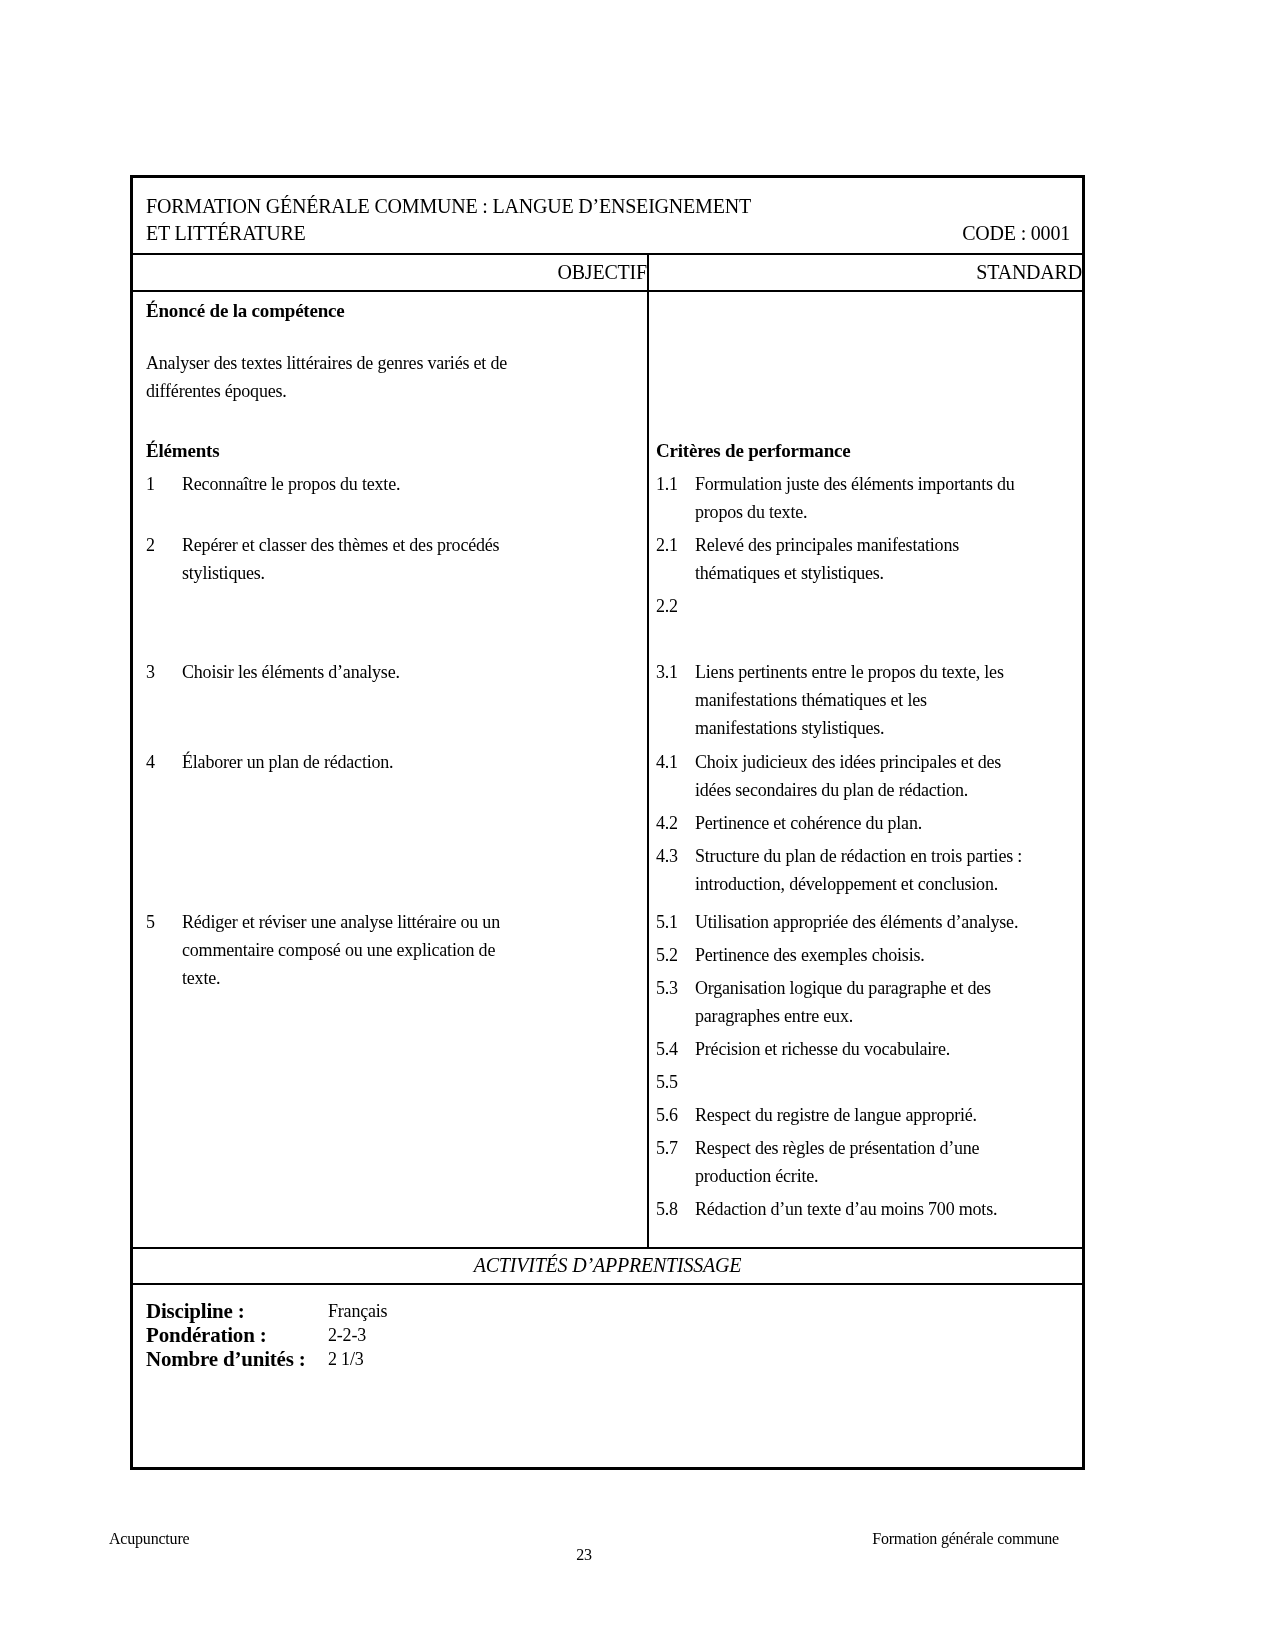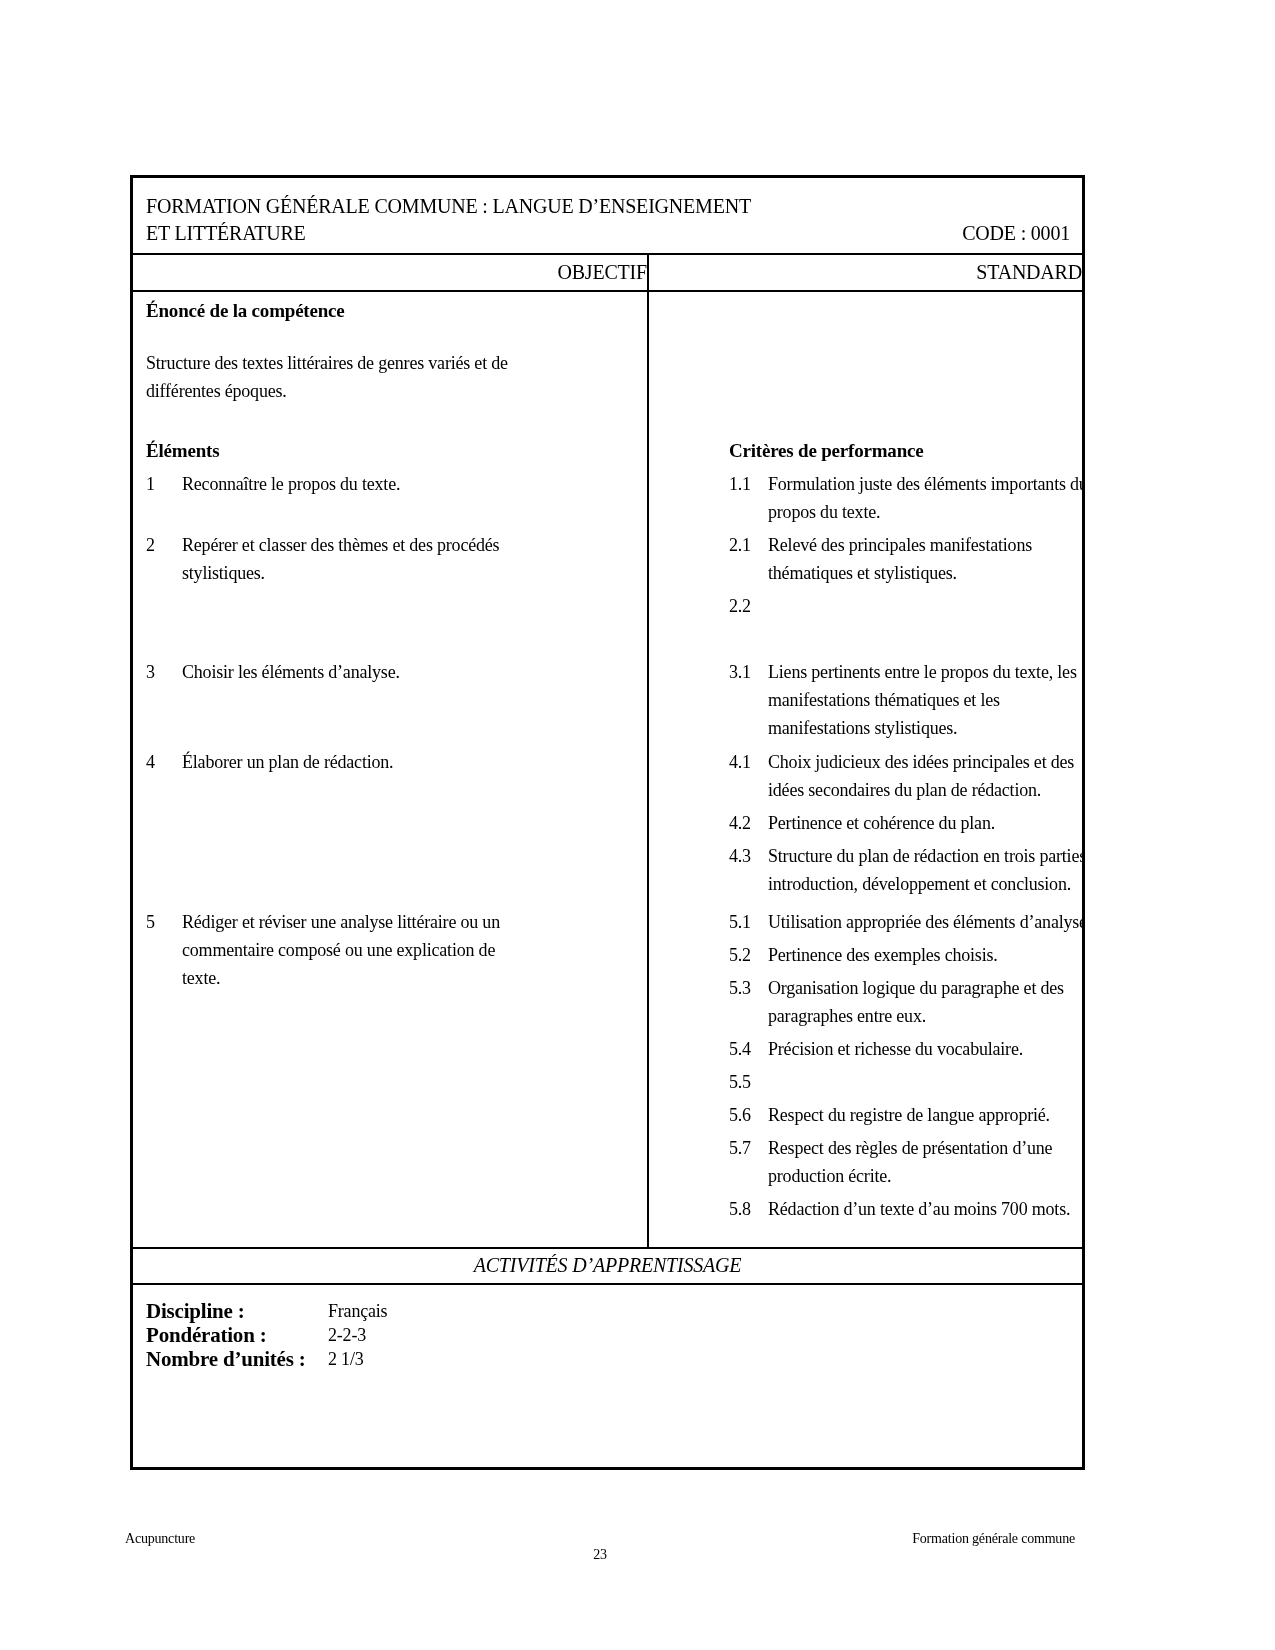--- a/index.html
+++ b/index.html
@@ -32,23 +32,23 @@
   
   .row-colhead { height: 37px; flex-shrink: 0; border-bottom: 2px solid #000; box-sizing: border-box; display: flex; }
   .row-colhead .hc {
     text-align: right; line-height: 34px; font-size: 20px;
     box-sizing: border-box;
   }
   .row-colhead .hc.left { width: 516px; border-right: 2px solid #000; flex-shrink: 0; }
   .row-colhead .hc.right { flex: 1; }
   
   .tbody { flex: 1; display: flex; flex-direction: column; overflow: hidden; }
-  .brow { display: flex; flex-shrink: 0; gap: 45px; }
+  .brow { display: flex; flex-shrink: 0; }
   .cl { width: 516px; flex-shrink: 0; border-right: 2px solid #000; box-sizing: border-box; padding: 0 10px 0 13px; }
-  .cr { flex: 1; padding: 0 0 0 7px; margin-left: 28px; }
+  .cr { flex: 1; padding: 0 0 0 7px; }
   .row-enonce { min-height: 145px; }
   .row-enonce .cl { padding-top: 5px; }
   .row-heads { min-height: 33px; }
   .g1 { min-height: 60px; }
   .g2 { min-height: 127px; }
   .g3 { min-height: 90px; }
   .g4 { min-height: 160px; }
   .g5 { flex: 1; }
   .h { font-weight: bold; font-size: 19px; }
   .enonce-h { margin-bottom: 24px; }
@@ -63,22 +63,22 @@
     border-top: 2px solid #000; border-bottom: 2px solid #000;
     box-sizing: border-box;
     text-align: center; font-size: 20px; line-height: 33px; font-style: italic;
   }
   
   .row-bottom { height: 182px; flex-shrink: 0; box-sizing: border-box; padding: 14px 12px 0 13px; }
   .field { display: flex; line-height: 24px; }
   .field .flabel { width: 182px; flex-shrink: 0; font-weight: bold; font-size: 21px; }
   
   .footer {
-    position: absolute; left: 125px; top: 1528px; width: 950px;
-    display: flex; font-size: 14px; line-height: 22px; gap: 32px;
+    position: absolute; left: 109px; top: 1528px; width: 950px;
+    display: flex; font-size: 16px; line-height: 22px; gap: 32px;
   }
   .footer .fl, .footer .fc, .footer .fr { flex: 1; }
   .footer .fc { text-align: center; margin-top: 16px; }
   .footer .fr { text-align: right; }
 </style>
 </head>
 <body>
 
 <div class="page">
   <div class="table">
@@ -94,21 +94,21 @@
     <div class="row-colhead">
       <div class="hc left">OBJECTIF</div>
       <div class="hc right">STANDARD</div>
     </div>
 
     <div class="tbody">
 
       <div class="brow row-enonce">
         <div class="cl">
           <div class="h enonce-h">Énoncé de la compétence</div>
-          <div class="pre">Structure des textes littéraires de genres variés et de
+          <div class="pre">Analyser des textes littéraires de genres variés et de
 différentes époques.</div>
         </div>
         <div class="cr"></div>
       </div>
 
       <div class="brow row-heads">
         <div class="cl">
             <div class="h">Éléments</div>
           </div>
         <div class="cr">

